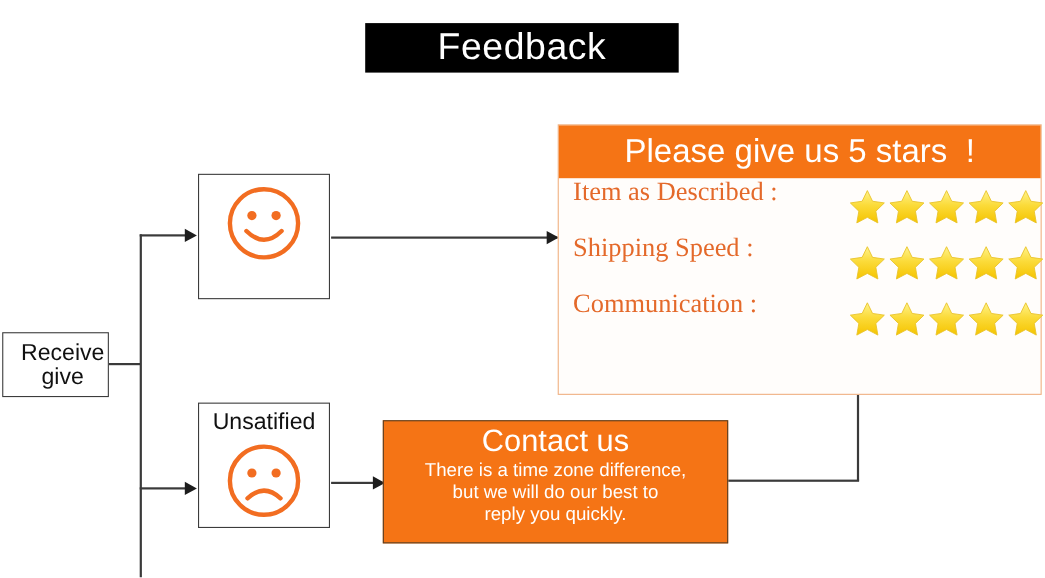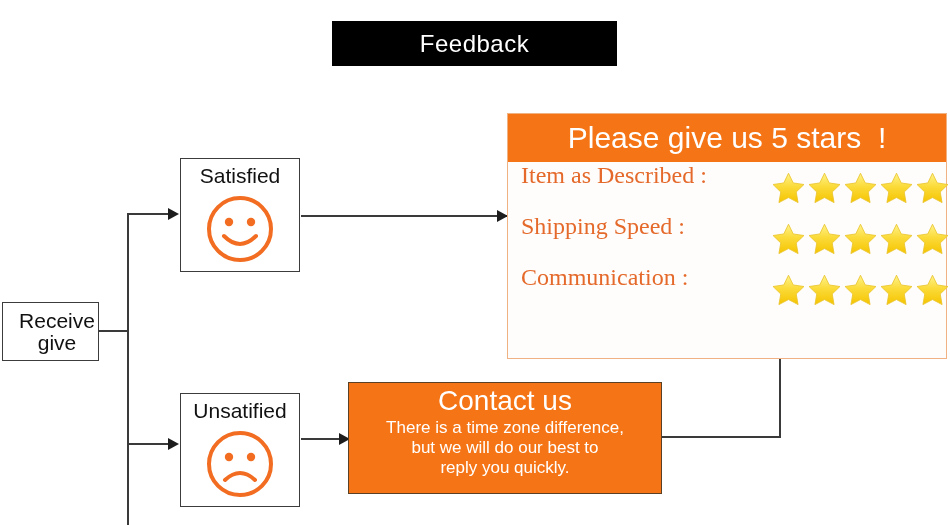--- a/index.html
+++ b/index.html
@@ -23,21 +23,21 @@
     top: 21px;
     width: 285px;
     height: 45px;
     background: #000000;
     display: flex;
     align-items: center;
     justify-content: center;
   }
   #feedback-bar .title-text {
     color: #ffffff;
-    font-size: 24px;
+    font-size: 34px;
     font-family: "Liberation Sans", sans-serif;
     letter-spacing: 0.5px;
   }
 
   
   .flow-box {
     position: absolute;
     box-sizing: border-box;
     border: 1.6px solid #3c3c3c;
     background: #ffffff;
@@ -62,21 +62,21 @@
 
   .face-box {
     width: 120px;
     height: 114px;
     display: flex;
     flex-direction: column;
     align-items: center;
     padding-top: 4px;
   }
   #satisfied-box { left: 180px; top: 158px; }
-  #unsatisfied-box { left: 180px; top: 393px; }
+  #unsatisfied-box { left: 180px; top: 366px; }
   .face-box .face-label {
     font-size: 21px;
     color: #111111;
     font-family: "Liberation Sans", sans-serif;
     line-height: 1.25;
   }
   .face-box .face-icon {
     margin-top: 2px;
   }
 
@@ -196,21 +196,20 @@
   <div class="line h" style="left:99px; top:330px; width:29px;"></div>
   <div class="line v" style="left:127px; top:213px; height:331px;"></div>
 
   <div class="line h" style="left:127px; top:213px; width:47px;"></div>
   <div class="arrow right" style="left:168px; top:208px;"></div>
 
   <div class="line h" style="left:127px; top:443px; width:47px;"></div>
   <div class="arrow right" style="left:168px; top:438px;"></div>
 
   <div id="satisfied-box" class="flow-box face-box">
-    <span class="face-label">Satisfied</span>
     <span class="face-icon">
       <svg width="76" height="76" viewBox="0 0 76 76">
         <circle cx="38" cy="38" r="31" fill="none" stroke="#F26D21" stroke-width="4"></circle>
         <circle cx="27" cy="31" r="4.2" fill="#F26D21"></circle>
         <circle cx="49" cy="31" r="4.2" fill="#F26D21"></circle>
         <path d="M22 45 Q38 61 54 45" fill="none" stroke="#F26D21" stroke-width="4" stroke-linecap="round"></path>
       </svg>
     </span>
   </div>
 

